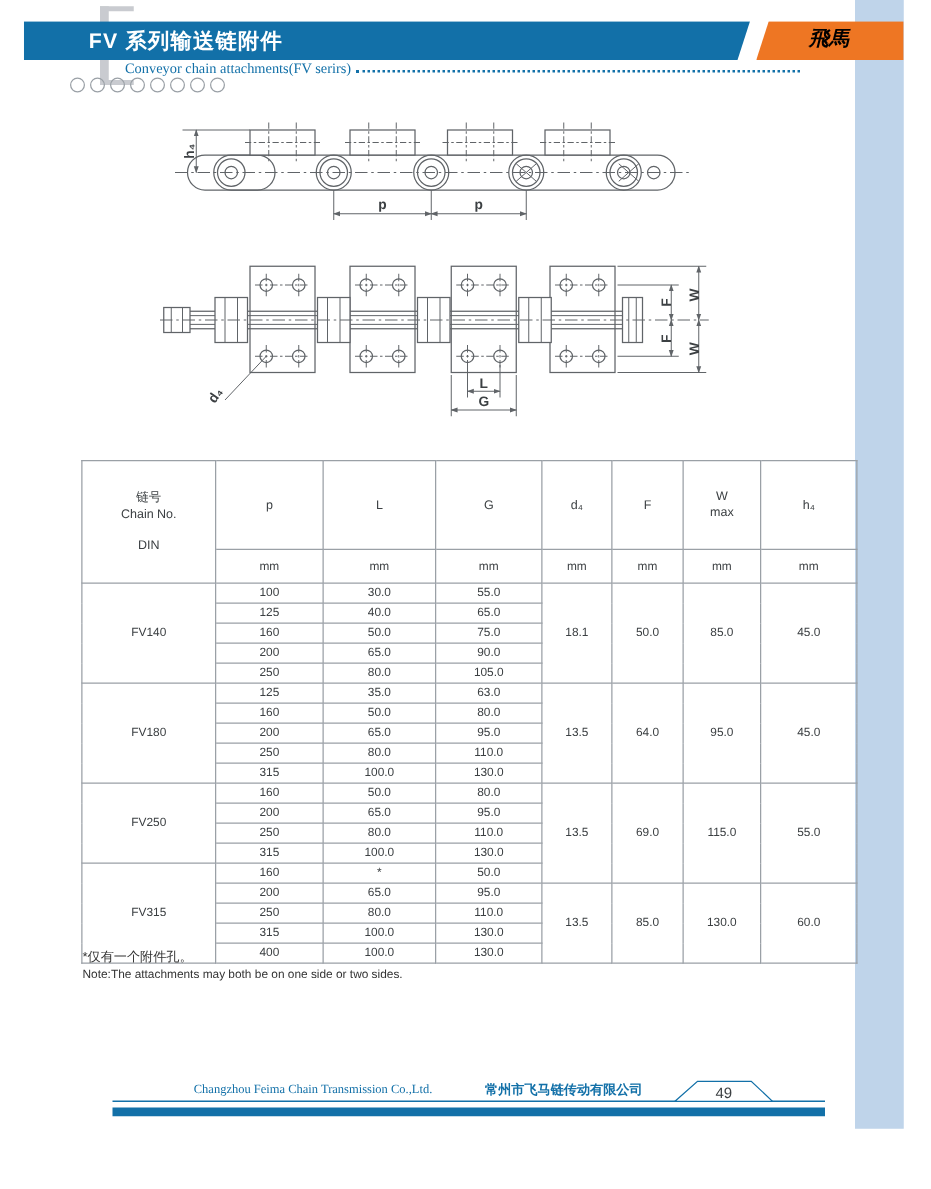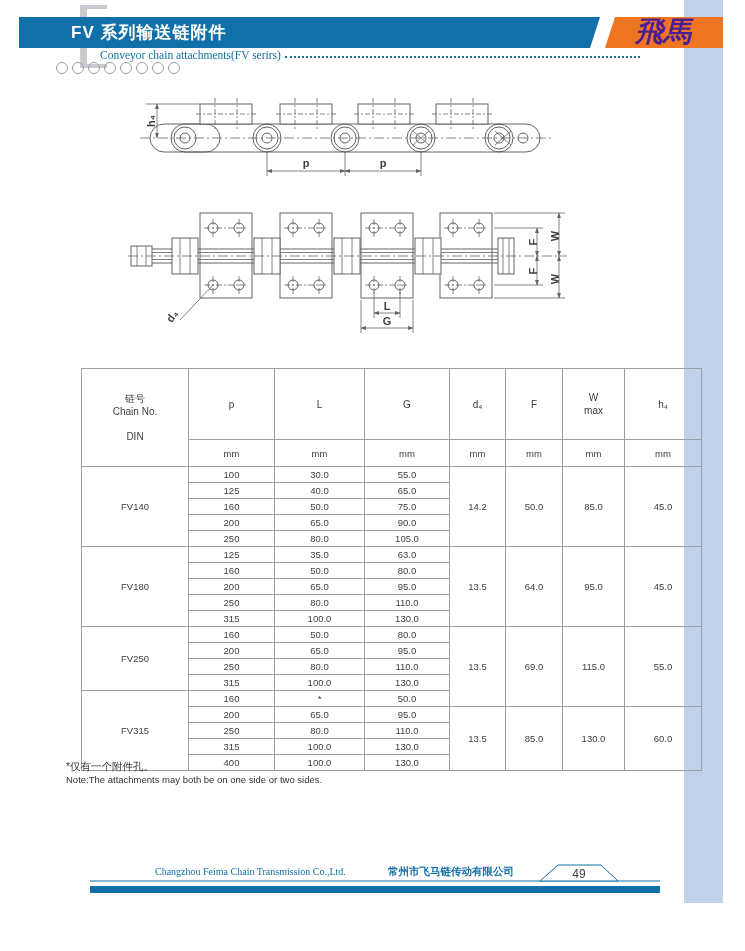--- a/index.html
+++ b/index.html
@@ -12,31 +12,31 @@
   .stripe{position:absolute;left:684px;top:0;width:39px;height:903px;background:#bfd4ea;z-index:0;}
   
   .bracket{position:absolute;left:80px;top:5px;width:20px;height:55px;
     border-left:7px solid #c9cbd0;border-top:4px solid #c9cbd0;border-bottom:4px solid #c9cbd0;z-index:1;}
   .titlebar{position:absolute;left:19px;top:17px;width:581px;height:31px;background:#1270a8;z-index:2;
     clip-path:polygon(0 0,581px 0,571px 31px,0 31px);
     color:#fff;font-size:17px;font-weight:bold;line-height:31px;padding-left:52px;box-sizing:border-box;
     letter-spacing:1px;}
   .logo{position:absolute;left:603px;top:17px;width:120px;height:31px;background:#ee7623;z-index:3;
     clip-path:polygon(12px 0,120px 0,120px 31px,2px 31px);
-    color:#4c1d95;font-size:28px;font-weight:bold;font-style:italic;line-height:30px;text-align:center;
+    color:#000000;font-size:16px;font-weight:bold;font-style:italic;line-height:30px;text-align:center;
     font-family:"Liberation Serif",serif;}
   .subhead{position:absolute;left:100px;top:49px;width:540px;display:flex;align-items:flex-end;z-index:2;}
   .subhead .txt{color:#1270a8;font-family:"Liberation Serif",serif;font-size:11.5px;white-space:nowrap;}
   .subhead .dots{flex:1;border-bottom:2px dotted #1270a8;margin:0 0 3px 4px;height:0;}
   .circles{position:absolute;left:56px;top:62px;display:flex;gap:4px;z-index:2;}
   .circles i{width:10px;height:10px;border:1.5px solid #9aa0a6;border-radius:50%;display:block;}
   
   .drawings{position:absolute;left:0;top:85px;width:745px;height:265px;z-index:1;}
   
-  table.spec{position:absolute;left:81px;top:368px;width:620px;border-collapse:collapse;table-layout:fixed;z-index:1;}
+  table.spec{position:absolute;left:65px;top:368px;width:620px;border-collapse:collapse;table-layout:fixed;z-index:1;}
   table.spec td{border:1px solid #9aa0a6;text-align:center;vertical-align:middle;
     font-size:9.5px;color:#3c4043;padding:0;height:15px;line-height:13px;}
   table.spec tr.h1 td{height:70px;font-size:10px;}
   table.spec tr.h2 td{height:26px;text-align:center;}
   table.spec td.c0 div:last-child{margin-top:12px;}
   table.spec td.colhead{white-space:pre-line;}
   
   .notes{position:absolute;left:66px;top:759px;z-index:1;color:#333;}
   .notes .cn{font-size:10.5px;line-height:14px;}
   .notes .en{font-size:9.5px;line-height:13px;font-family:"Liberation Sans",sans-serif;}
@@ -236,21 +236,21 @@
         <td>mm</td>
         <td>mm</td>
       </tr>
     </thead>
   <tbody>
       <tr>
         <td rowspan="5">FV140</td>
         <td>100</td>
         <td>30.0</td>
         <td>55.0</td>
-        <td rowspan="5">14.2</td>
+        <td rowspan="5">18.1</td>
         <td rowspan="5">50.0</td>
         <td rowspan="5">85.0</td>
         <td rowspan="5">45.0</td>
       </tr>
       <tr>
         <td>125</td>
         <td>40.0</td>
         <td>65.0</td>
       </tr>
       <tr>

